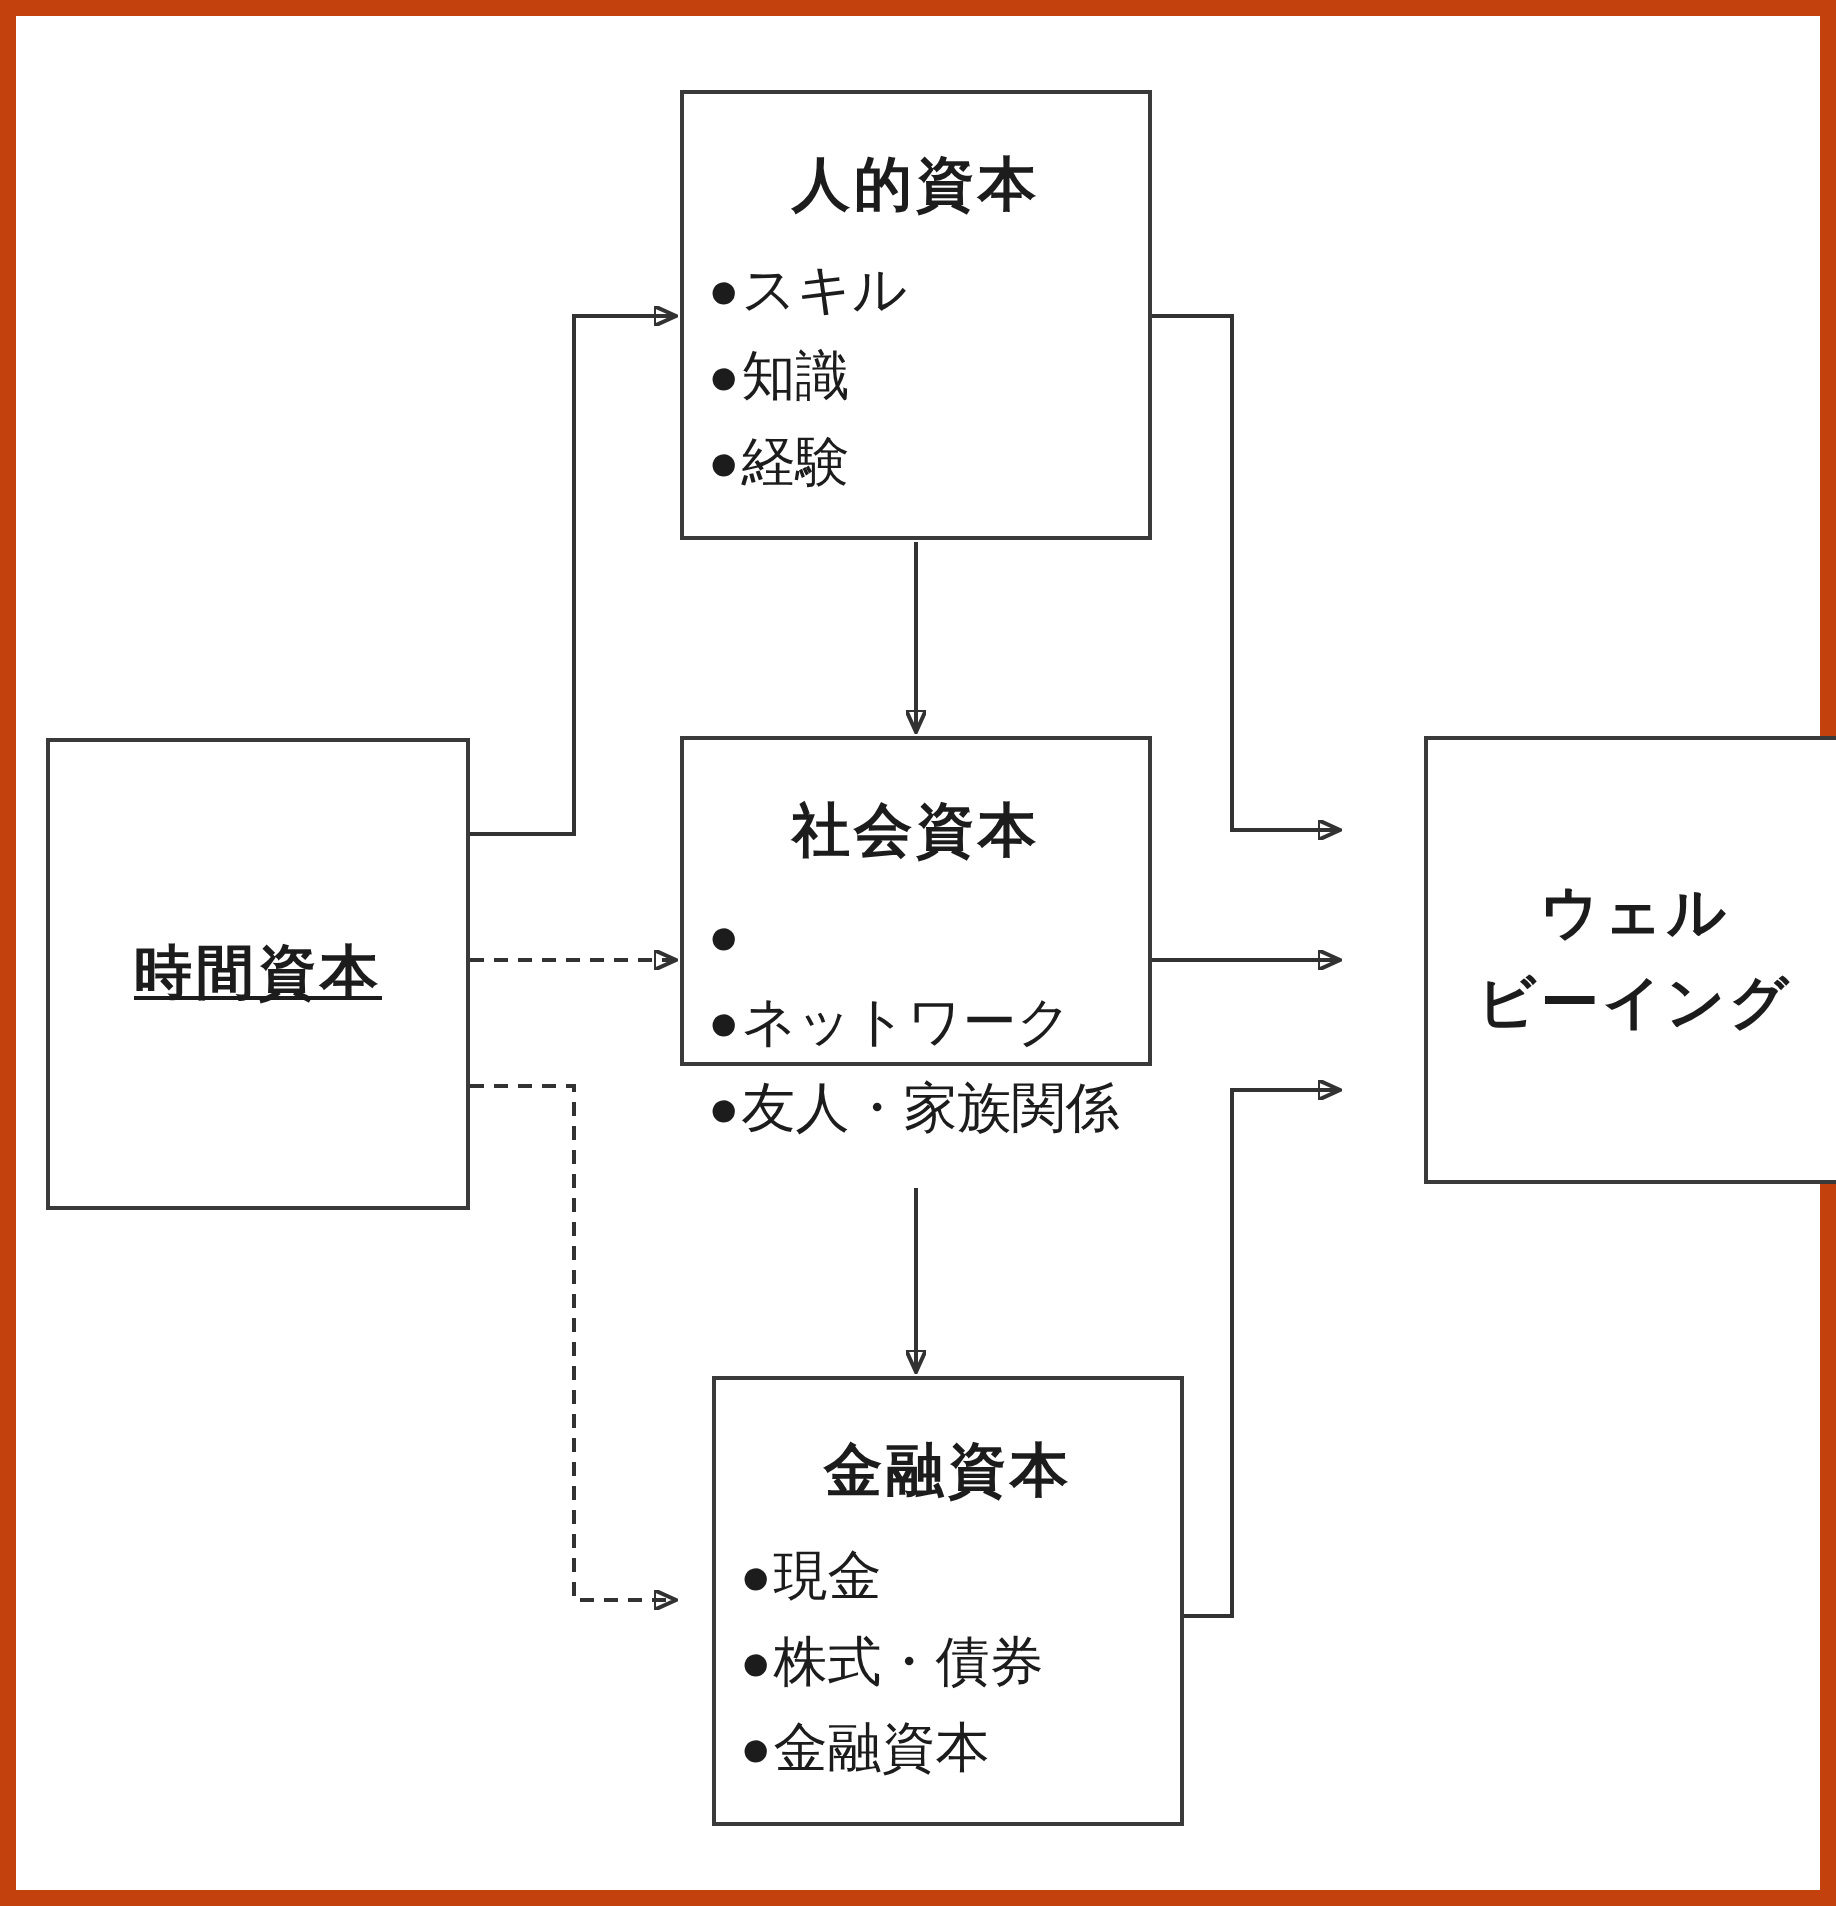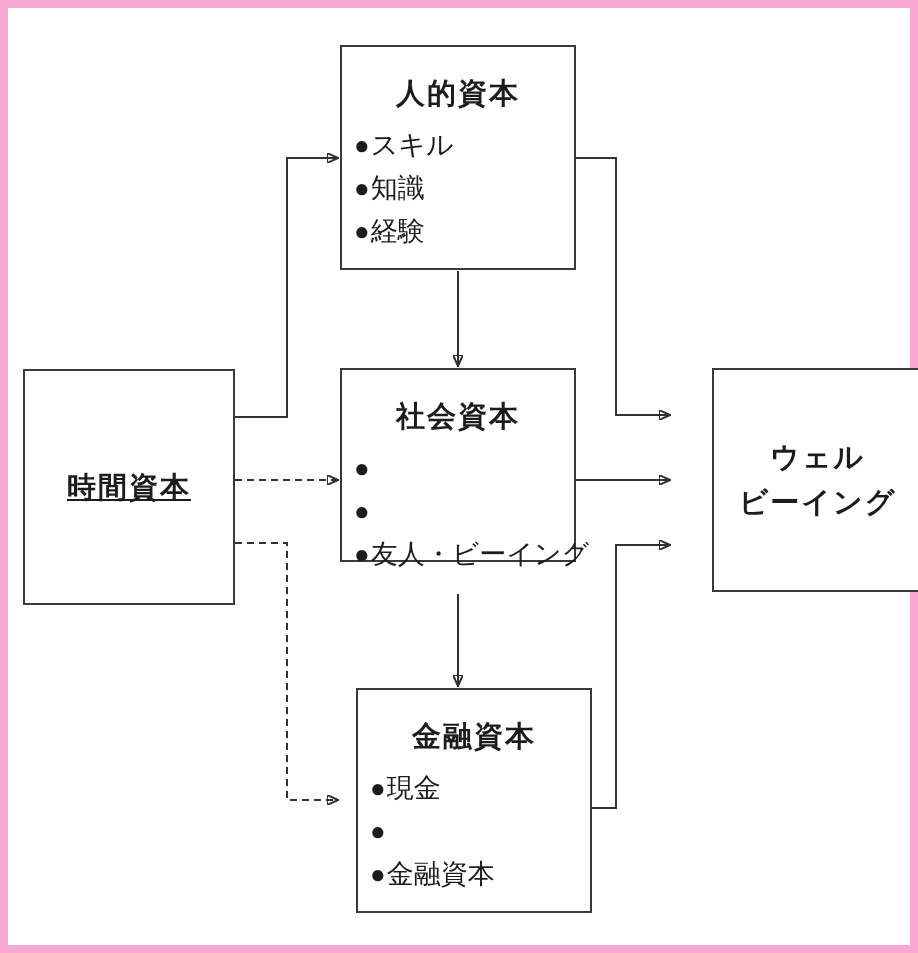--- a/index.html
+++ b/index.html
@@ -5,21 +5,21 @@
   html, body {
     margin: 0;
     padding: 0;
     background: #0d0f14;
     font-family: "Liberation Sans", sans-serif;
   }
   .stage {
     position: relative;
     width: 918px;
     height: 953px;
-    background: #f9a8d4;
+    background: #c2410c;
     overflow: hidden;
   }
   .paper {
     position: absolute;
     left: 8px;
     top: 8px;
     width: 902px;
     height: 937px;
     background: #ffffff;
   }
@@ -39,21 +39,21 @@
     stroke-dasharray: 7 5;
   }
   .box {
     position: absolute;
     box-sizing: border-box;
     background: #ffffff;
     border: 2px solid #3a3a3a;
     color: #1c1c1c;
   }
   .box-human     { left: 340px; top: 45px;  width: 236px; height: 225px; }
-  .box-social    { left: 340px; top: 368px; width: 236px; height: 194px; }
+  .box-social    { left: 340px; top: 368px; width: 236px; height: 165px; }
   .box-financial { left: 340px; top: 688px; width: 236px; height: 225px; margin-left: 16px; }
   .box-time      { left: 23px;  top: 369px; width: 212px; height: 236px; text-decoration: underline; }
   .box-wellbeing { left: 672px; top: 368px; width: 211px; height: 224px; margin-left: 40px; }
 
   .capital-box .box-title {
     margin-top: 30px;
     text-align: center;
     font-size: 29px;
     font-weight: 700;
     letter-spacing: 2px;
@@ -146,37 +146,39 @@
   </div>
 
   <div class="box capital-box box-social">
     <div class="box-title">社会資本</div>
     <ul class="box-items">
       <li>
         <span class="bullet">●</span>
       </li>
       <li>
         <span class="bullet">●</span>
+        <span>ネットワーク</span>
       </li>
       <li>
         <span class="bullet">●</span>
-        <span>友人・ビーイング</span>
+        <span>友人・家族関係</span>
       </li>
     </ul>
   </div>
 
   <div class="box capital-box box-financial">
     <div class="box-title">金融資本</div>
     <ul class="box-items">
       <li>
         <span class="bullet">●</span>
         <span>現金</span>
       </li>
       <li>
         <span class="bullet">●</span>
+        <span>株式・債券</span>
       </li>
       <li>
         <span class="bullet">●</span>
         <span>金融資本</span>
       </li>
     </ul>
   </div>
 
   <div class="box center-box box-wellbeing">
     <div class="box-title">ウェル

